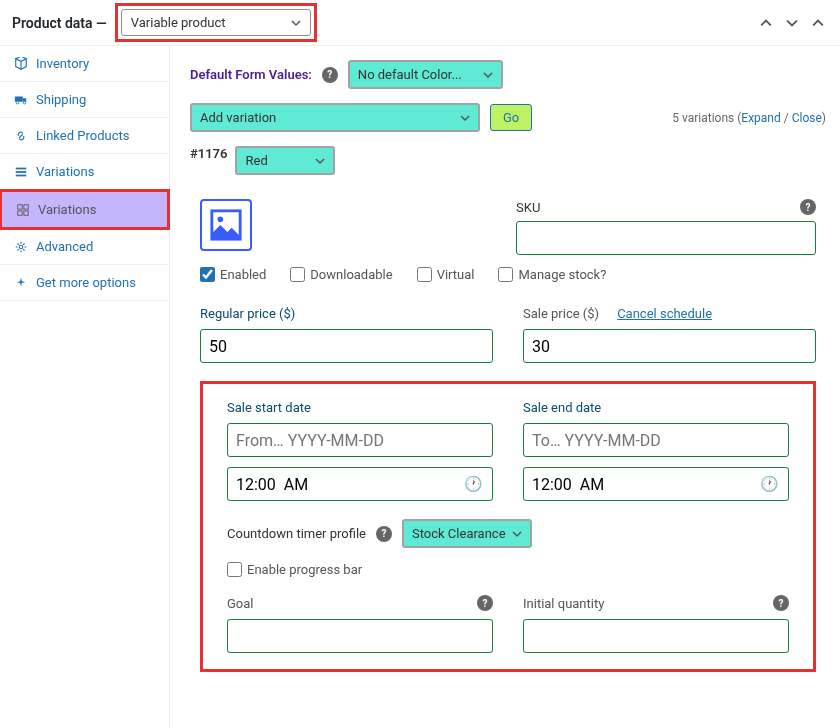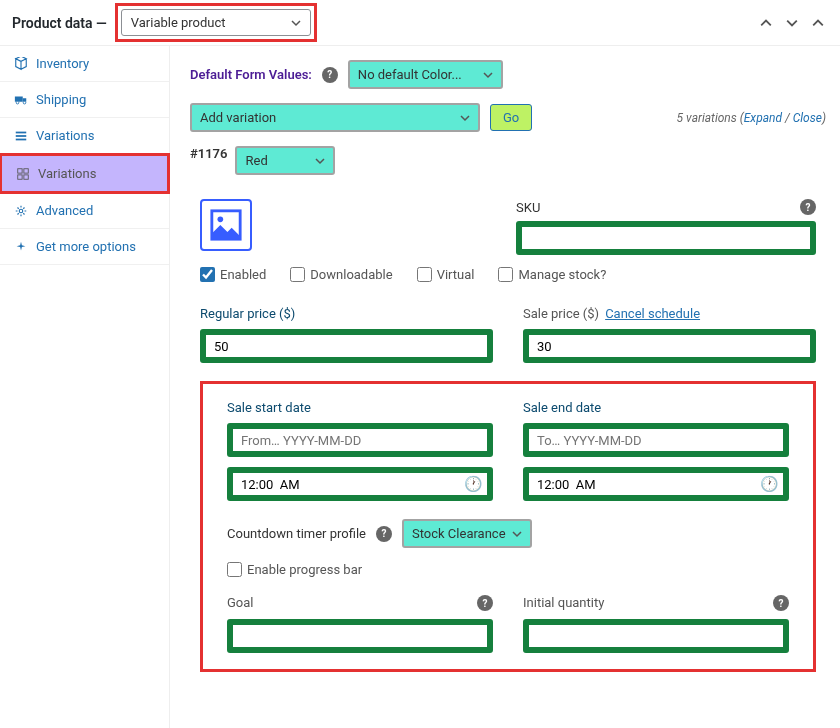--- a/index.html
+++ b/index.html
@@ -14,39 +14,39 @@
 .sidebar{width:170px;border-right:1px solid #eee;background:#fff}
 .sb-item{display:flex;align-items:center;gap:8px;padding:10px 14px;color:#2271b1;font-size:13px;cursor:pointer;border-bottom:1px solid #f0f0f0}
 .sb-item.active{background:#c4b5fd;color:#555;border:3px solid #e43131;margin:-1px}
 .sb-icon{width:14px;height:14px;flex-shrink:0}
 .content{flex:1;padding:14px 14px 14px 20px;overflow:auto}
 .row{display:flex;align-items:center;gap:10px;margin-bottom:14px}
 .lbl{font-size:13px;color:#4c1d95}
 .help{display:inline-flex;align-items:center;justify-content:center;width:16px;height:16px;border-radius:50%;background:#666;color:#fff;font-size:10px;font-weight:bold;cursor:help}
 .select-pill{border:2px solid #a3a3a3;border-radius:3px;padding:5px 8px;display:flex;align-items:center;justify-content:space-between;background:#5eead4;cursor:pointer;font-size:13px}
 .go-btn{border:1px solid #2271b1;color:#2271b1;background:#bef264;border-radius:3px;padding:5px 12px;font-size:13px;cursor:pointer}
-.var-meta{margin-left:auto;font-style:italic;font-size:12px;color:#666}
+.var-meta{margin-left:auto;font-size:12px;color:#666}
 .link{color:#2271b1;cursor:pointer}
 .var-header{display:flex;align-items:flex-start;gap:8px;margin-bottom:18px}
 .var-id{font-weight:600;font-size:13px}
 .var-body{padding:6px 10px}
 .var-top{display:flex;gap:20px;margin-bottom:12px;align-items:flex-start}
 .img-placeholder{width:52px;height:52px;border:2px solid #375dff;border-radius:4px;display:flex;align-items:center;justify-content:center;cursor:pointer}
 .sku-side{margin-left:auto;width:300px}
 .sku-row{display:flex;align-items:center;gap:6px;margin-bottom:6px}
-.txt-input{width:100%;border:6px solid #15803d;border-radius:3px;padding:6px 8px;font-size:13px;height:34px;background:#fff}
+.txt-input{width:100%;border:1px solid #15803d;border-radius:3px;padding:6px 8px;font-size:16px;height:34px;background:#fff}
 .checks{display:flex;gap:24px;align-items:center;margin-bottom:24px}
 .check{display:flex;align-items:center;gap:5px;color:#555;font-size:13px}
 .check input{width:15px;height:15px;cursor:pointer}
 .grid2{display:grid;grid-template-columns:1fr 1fr;gap:20px 30px;margin-bottom:18px}
 .field label{display:block;margin-bottom:8px;font-size:13px;color:#0c4a6e}
 .time-input{position:relative}
 .clock{position:absolute;right:10px;top:50%;transform:translateY(-50%);font-size:15px;color:#555;pointer-events:none}
 .bottom-highlight{border:3px solid #e43131;padding:16px 24px;margin-top:6px}
-.sale-lbl{display:flex;align-items:flex-start;gap:6px;margin-bottom:8px;font-size:13px;color:#555}
+.sale-lbl{display:flex;align-items:flex-end;gap:18px;margin-bottom:8px;font-size:13px;color:#555}
 .chev-down{width:10px;height:10px}
 svg{display:block}
 </style>
 </head>
 <body>
 
 <div class="header">
   <span class="header-title">Product data —</span>
   <span class="red-box">
     <span class="dropdown" style="width:190px">
@@ -84,20 +84,26 @@
       <span>Inventory</span>
     </div>
     <div class="sb-item">
       <svg class="sb-icon" viewBox="0 0 16 16">
           <rect x="1" y="4" width="9" height="6" fill="#2271b1"></rect>
           <rect x="10" y="6" width="4" height="4" fill="#2271b1"></rect>
           <circle cx="4" cy="11" r="1.5" fill="#fff" stroke="#2271b1"></circle>
           <circle cx="12" cy="11" r="1.5" fill="#fff" stroke="#2271b1"></circle>
         </svg>
       <span>Shipping</span>
+    </div>
+    <div class="sb-item">
+      <svg class="sb-icon" viewBox="0 0 16 16">
+          <path d="M6 10l4-4M5 8a3 3 0 014-4l1 1M11 8a3 3 0 01-4 4l-1-1" fill="none" stroke="#2271b1" stroke-width="1.3"></path>
+        </svg>
+      <span>Linked Products</span>
     </div>
     <div class="sb-item">
       <svg class="sb-icon" viewBox="0 0 16 16">
           <rect x="2" y="3" width="12" height="2" fill="#2271b1"></rect>
           <rect x="2" y="7" width="12" height="2" fill="#2271b1"></rect>
           <rect x="2" y="11" width="12" height="2" fill="#2271b1"></rect>
         </svg>
       <span>Variations</span>
     </div>
     <div class="sb-item active">

